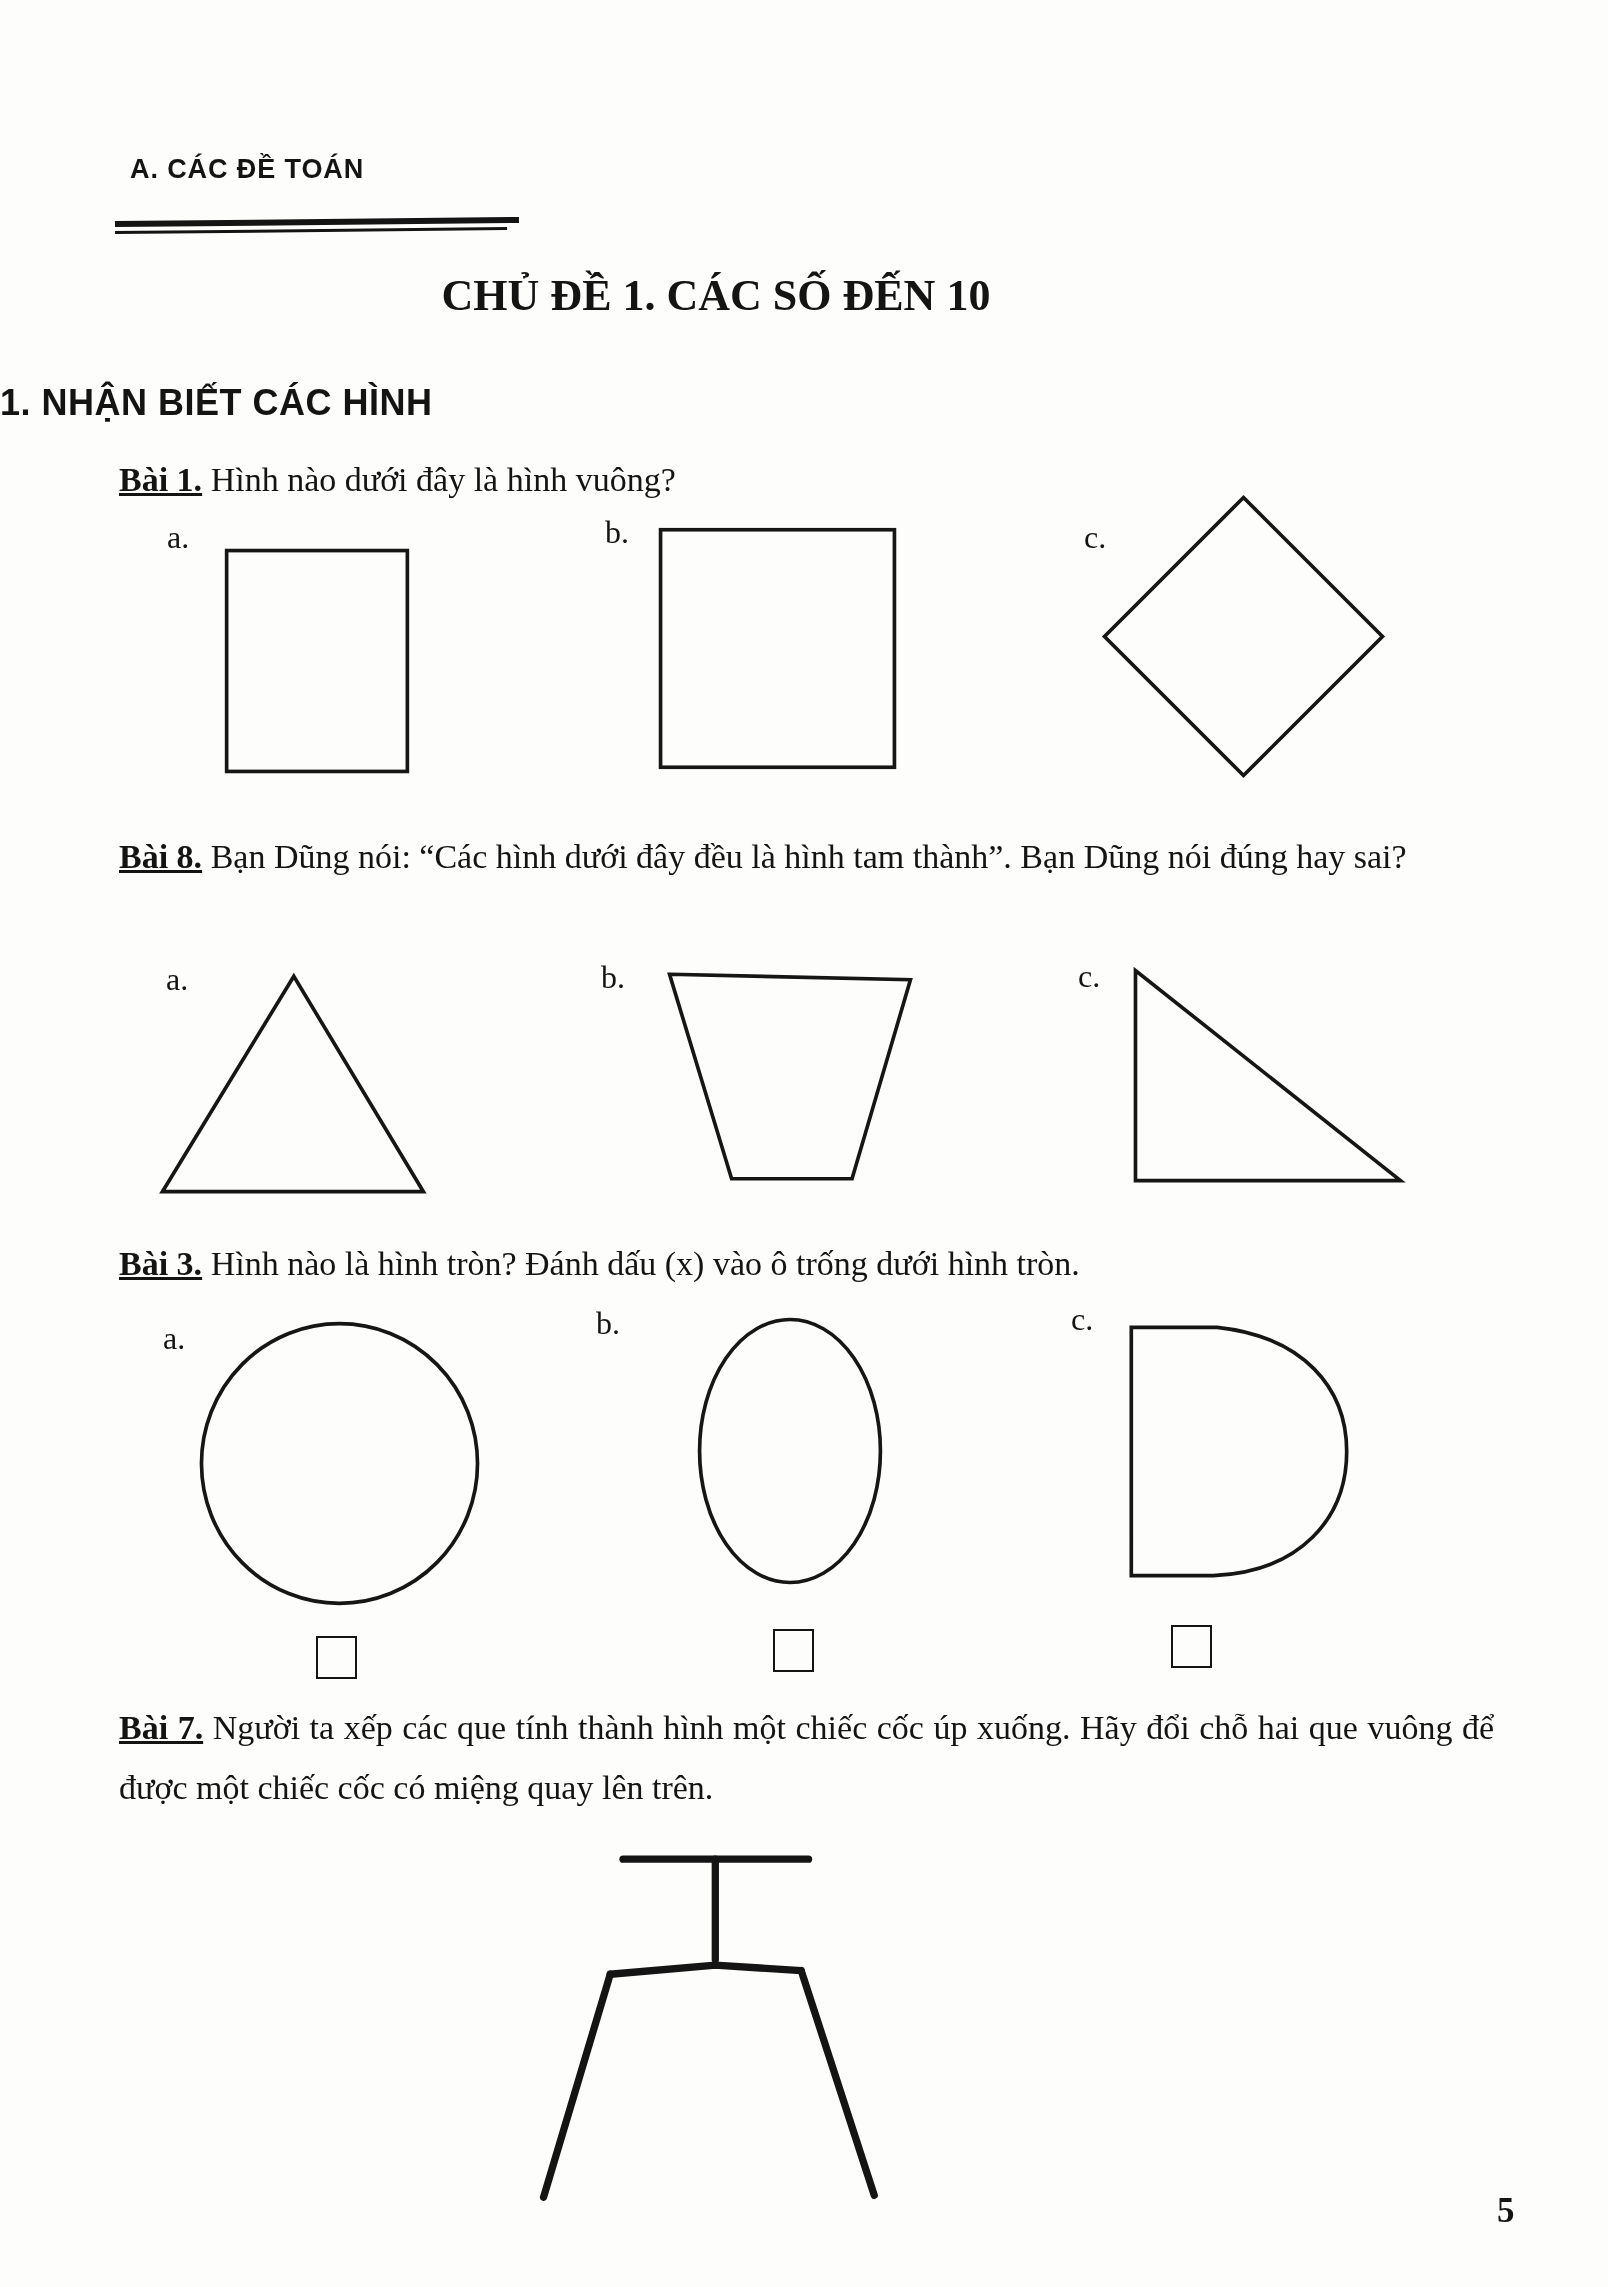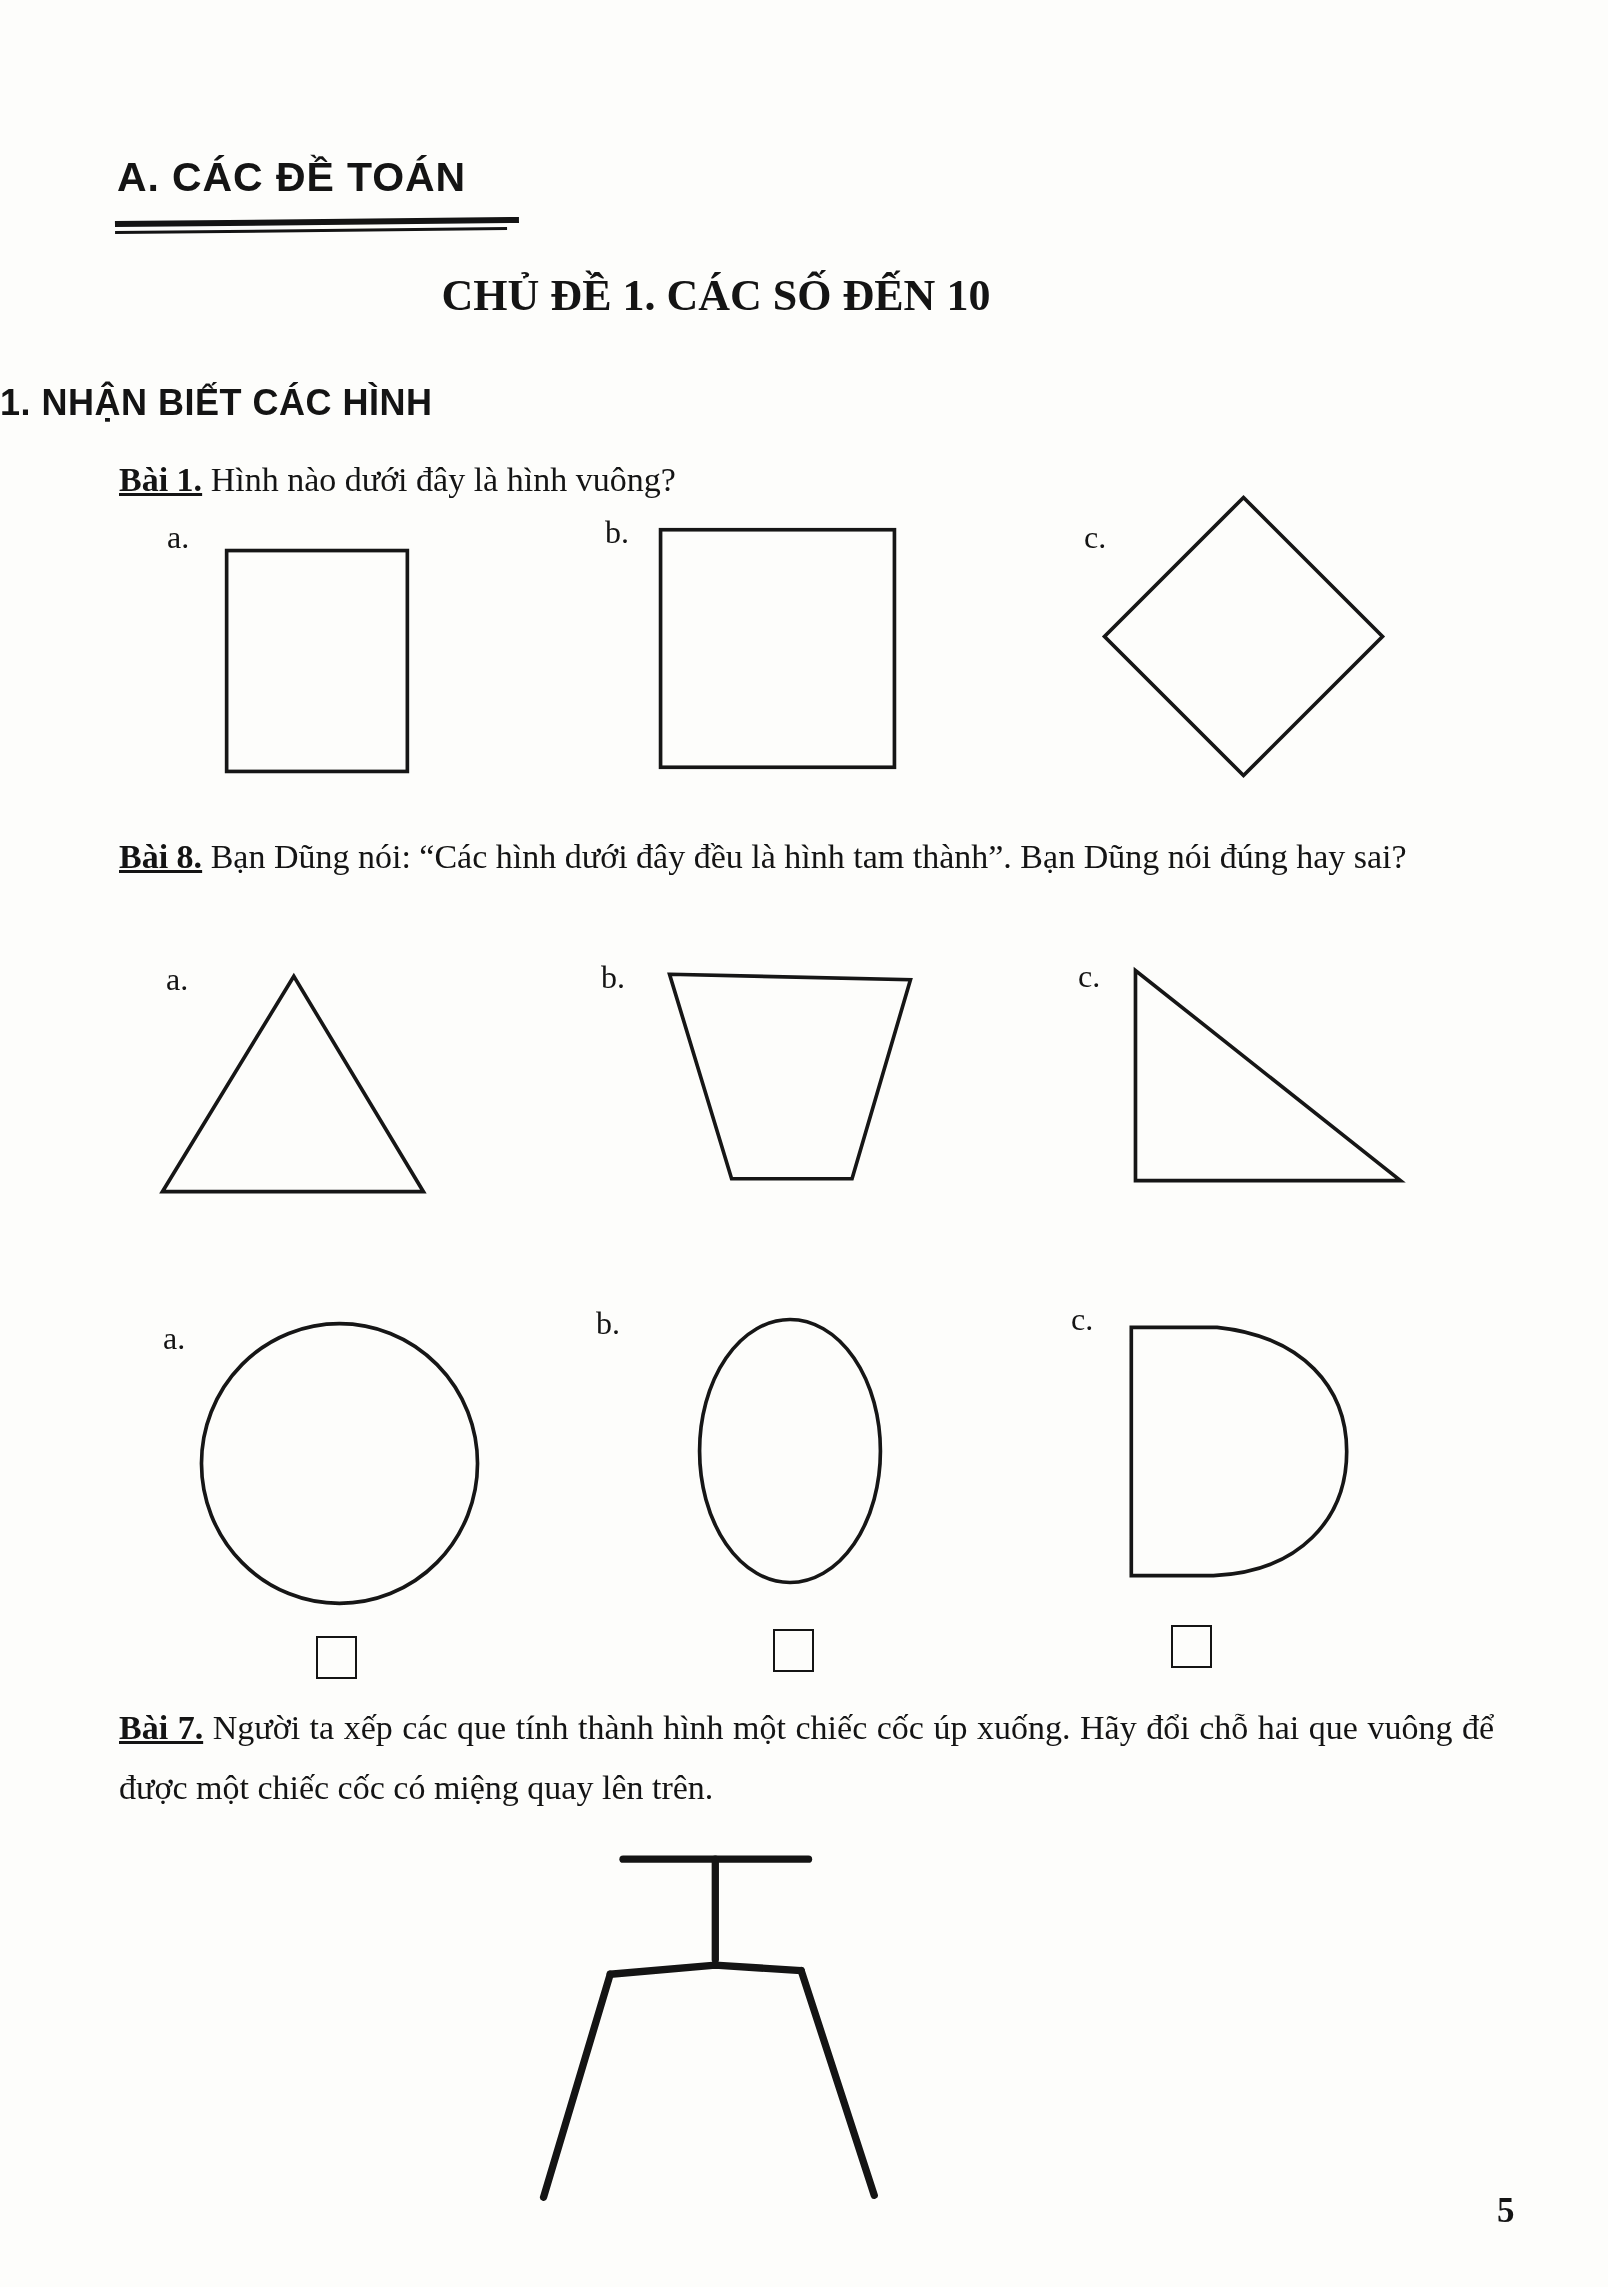--- a/index.html
+++ b/index.html
@@ -6,23 +6,23 @@
   html,body { background:#e8e8e8; }
   body { font-family:"Liberation Serif", serif; }
   .page {
     position:relative; width:1608px; height:2288px;
     background:#fdfdfb; color:#141414; overflow:hidden;
     margin:0 auto;
   }
   .abs { position:absolute; }
 
   .section-header {
-    left:117px; top:154px;
+    left:130px; top:154px;
     font-family:"Liberation Sans", sans-serif;
-    font-weight:700; font-size:41px; letter-spacing:0.9px;
+    font-weight:700; font-size:27px; letter-spacing:0.9px;
   }
   .header-underline { left:115px; top:219px; width:404px; transform:rotate(-0.6deg); }
   .header-underline .bar1 { height:6.4px; background:#141414; }
   .header-underline .bar2 { height:2.7px; background:#141414; margin-top:3.7px; width:97%; }
 
   .chapter-title {
     left:0; top:270px; width:1432px; text-align:center;
     font-family:"Liberation Serif", serif; font-weight:700; font-size:44px;
   }
   .section-title {
@@ -91,20 +91,21 @@
   <span class="abs shape-label" style="left:601px; top:959px;">b.</span>
   <svg class="abs" style="left:662px; top:967px;" width="256" height="219" viewBox="0 0 280 240">
     <polygon points="8,8 272,14 208,232 76,232" fill="none" stroke="#161616" stroke-width="4"></polygon>
   </svg>
 
   <span class="abs shape-label" style="left:1078px; top:958px;">c.</span>
   <svg class="abs" style="left:1128px; top:965px;" width="280" height="223" viewBox="0 0 306 244">
     <polygon points="8,6 8,236 298,236" fill="none" stroke="#161616" stroke-width="4"></polygon>
   </svg>
 
+  <p class="abs problem p3"><strong>Bài 3.</strong> <span>Hình nào là hình tròn? Đánh dấu (x) vào ô trống dưới hình tròn.</span></p>
 
   <span class="abs shape-label" style="left:163px; top:1320px;">a.</span>
   <svg class="abs" style="left:196px; top:1318px;" width="287" height="291" viewBox="0 0 314 318">
     <ellipse cx="157" cy="159" rx="151" ry="153" fill="none" stroke="#161616" stroke-width="4"></ellipse>
   </svg>
 
   <span class="abs shape-label" style="left:596px; top:1305px;">b.</span>
   <svg class="abs" style="left:694px; top:1314px;" width="192" height="274" viewBox="0 0 210 300">
     <ellipse cx="105" cy="150" rx="99" ry="144" fill="none" stroke="#161616" stroke-width="4"></ellipse>
   </svg>

